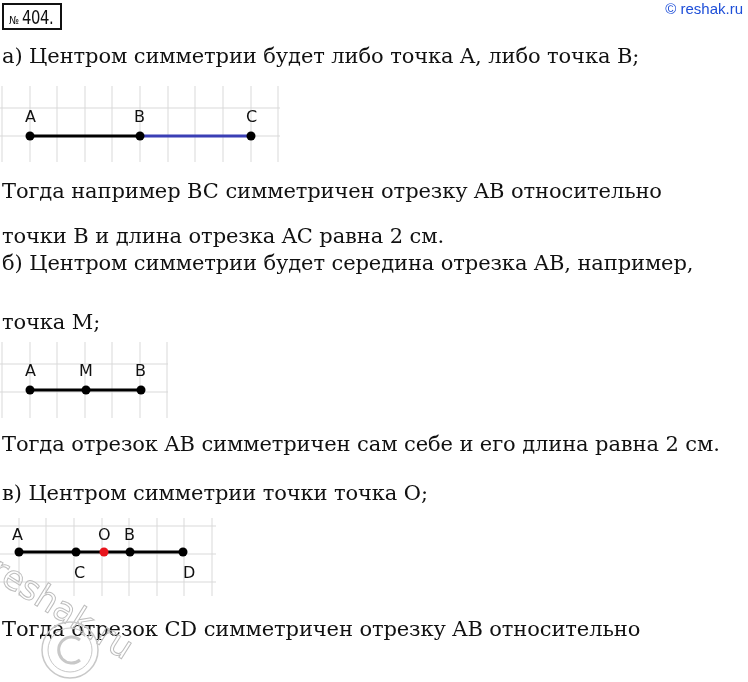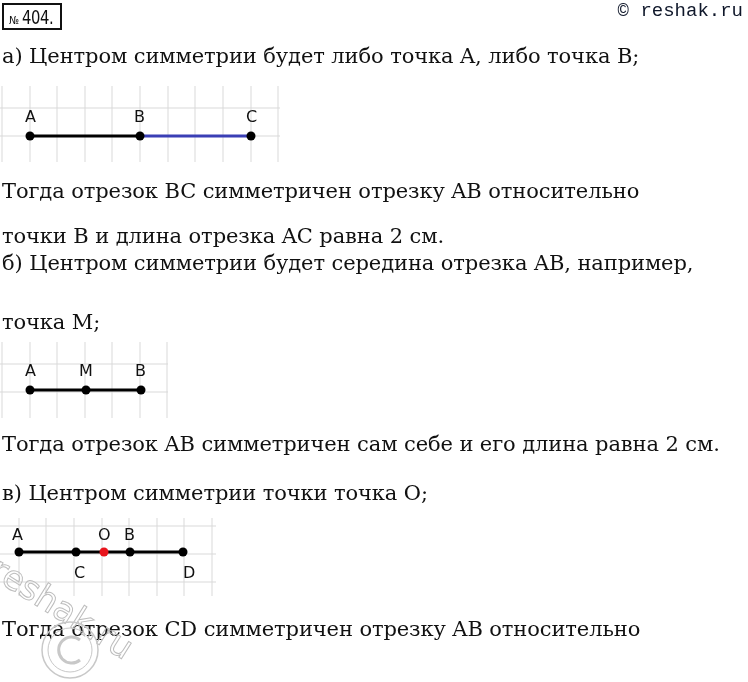--- a/index.html
+++ b/index.html
@@ -4,21 +4,21 @@
 <style>
   html, body { margin:0; padding:0; background:#ffffff; }
   body { width:748px; height:682px; position:relative; overflow:hidden;
          font-family: "DejaVu Serif", "Liberation Serif", serif; color:#111; }
   .num-box { position:absolute; left:2px; top:3px; width:60px; height:27px;
              border:2px solid #111; box-sizing:border-box;
              font-family:"DejaVu Sans Condensed","DejaVu Sans", sans-serif;
              display:flex; align-items:baseline; padding-left:5px; }
   .num-box .no { font-size:11px; margin-right:3px; }
   .num-box .val { font-size:20px; letter-spacing:-0.5px; transform:scaleX(0.82); transform-origin:left; display:inline-block; }
-  .copyright { position:absolute; right:5px; top:0px; font-family:Liberation Mono, monospace; font-size:19px; color:#0f172a; }
+  .copyright { position:absolute; right:5px; top:0px; font-family:Liberation Sans, sans-serif; font-size:15px; color:#1d4ed8; }
   .line { position:absolute; left:2px; font-size:21px; white-space:nowrap; letter-spacing:-0.1px; }
   .fig { position:absolute; }
   .fig svg { display:block; }
   .lbl { font-family:"DejaVu Sans","Liberation Sans", sans-serif; font-size:16px; fill:#111; }
   .watermark { position:absolute; left:0; top:540px; pointer-events:none; }
 </style>
 </head>
 <body>
 
 <div class="num-box">
@@ -50,21 +50,21 @@
     <line x1="140" y1="50" x2="251" y2="50" stroke="#3a3fb5" stroke-width="3"></line>
     <circle cx="30" cy="50" r="4.5" fill="#000"></circle>
       <circle cx="140" cy="50" r="4.5" fill="#000"></circle>
       <circle cx="251" cy="50" r="4.5" fill="#000"></circle>
     <text class="lbl" x="25" y="36">A</text>
     <text class="lbl" x="134" y="36">B</text>
     <text class="lbl" x="246" y="36">C</text>
   </svg>
 </div>
 
-<div class="line" style="top:179px">Тогда отрезок BC симметричен отрезку AB относительно</div>
+<div class="line" style="top:179px">Тогда например BC симметричен отрезку AB относительно</div>
 <div class="line" style="top:224px">точки B и длина отрезка AC равна 2 см.</div>
 <div class="line" style="top:251px">б) Центром симметрии будет середина отрезка AB, например,</div>
 <div class="line" style="top:310px">точка M;</div>
 
 <div class="fig" style="left:0;top:342px">
   <svg width="170" height="76" viewBox="0 0 170 76">
     <g stroke="#d9d9d9" stroke-width="1">
       <line x1="2" y1="0" x2="2" y2="76"></line>
         <line x1="30" y1="0" x2="30" y2="76"></line>
         <line x1="57" y1="0" x2="57" y2="76"></line>

